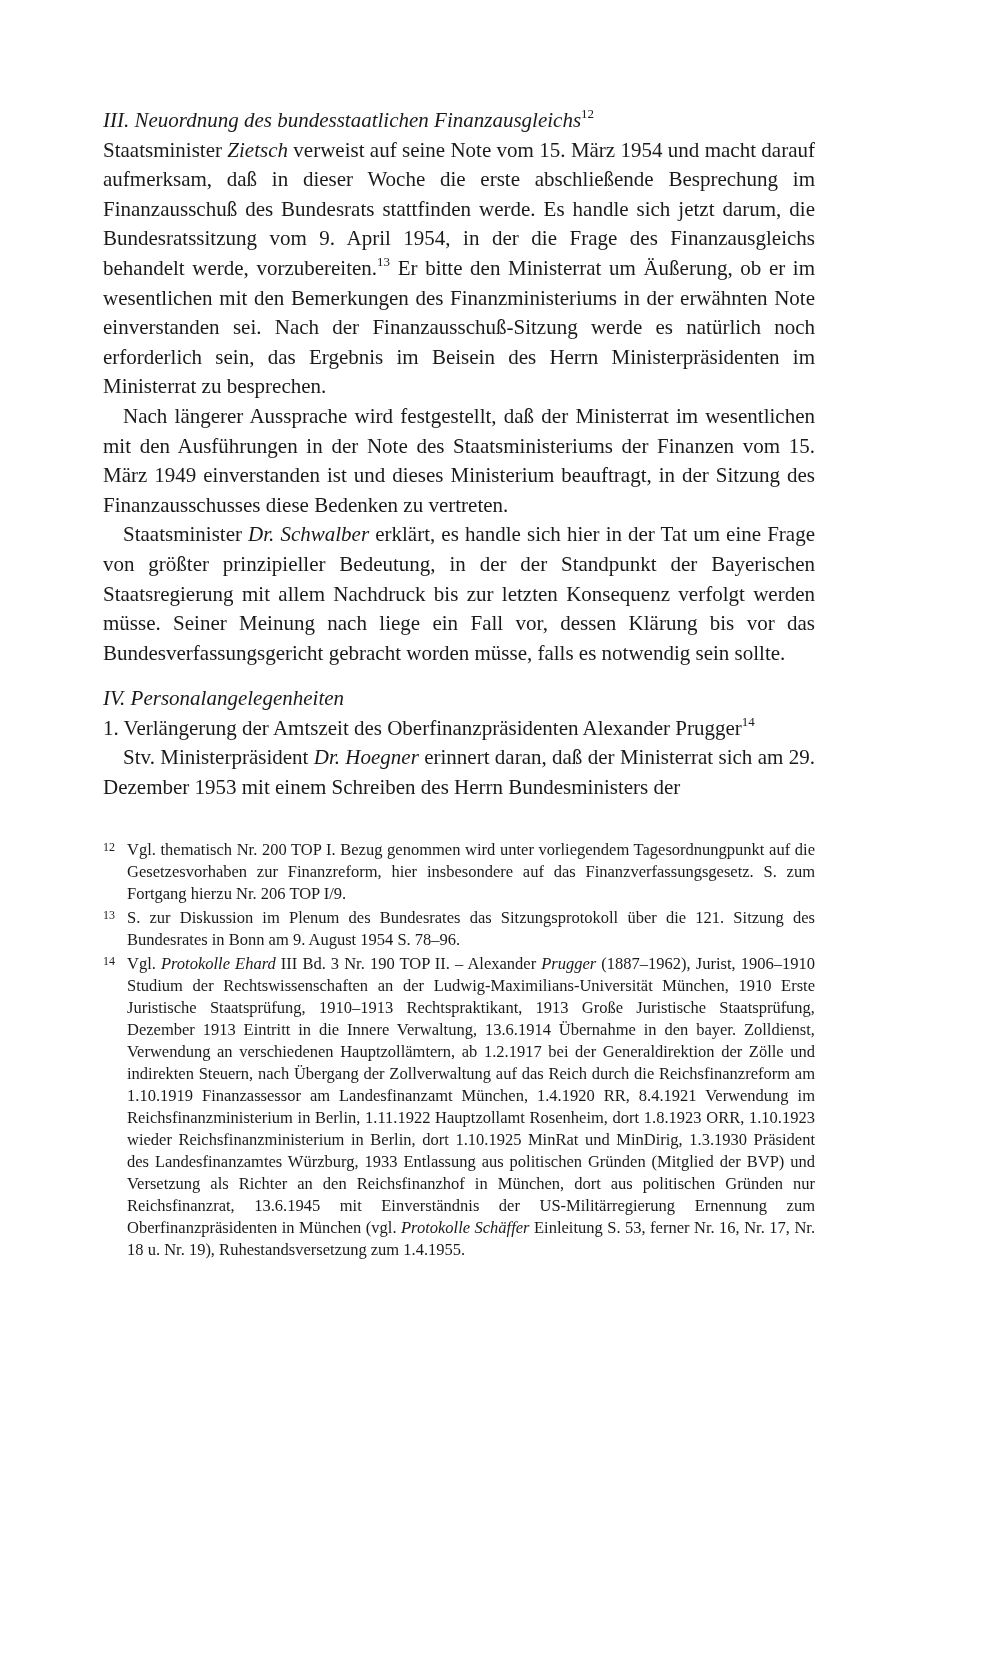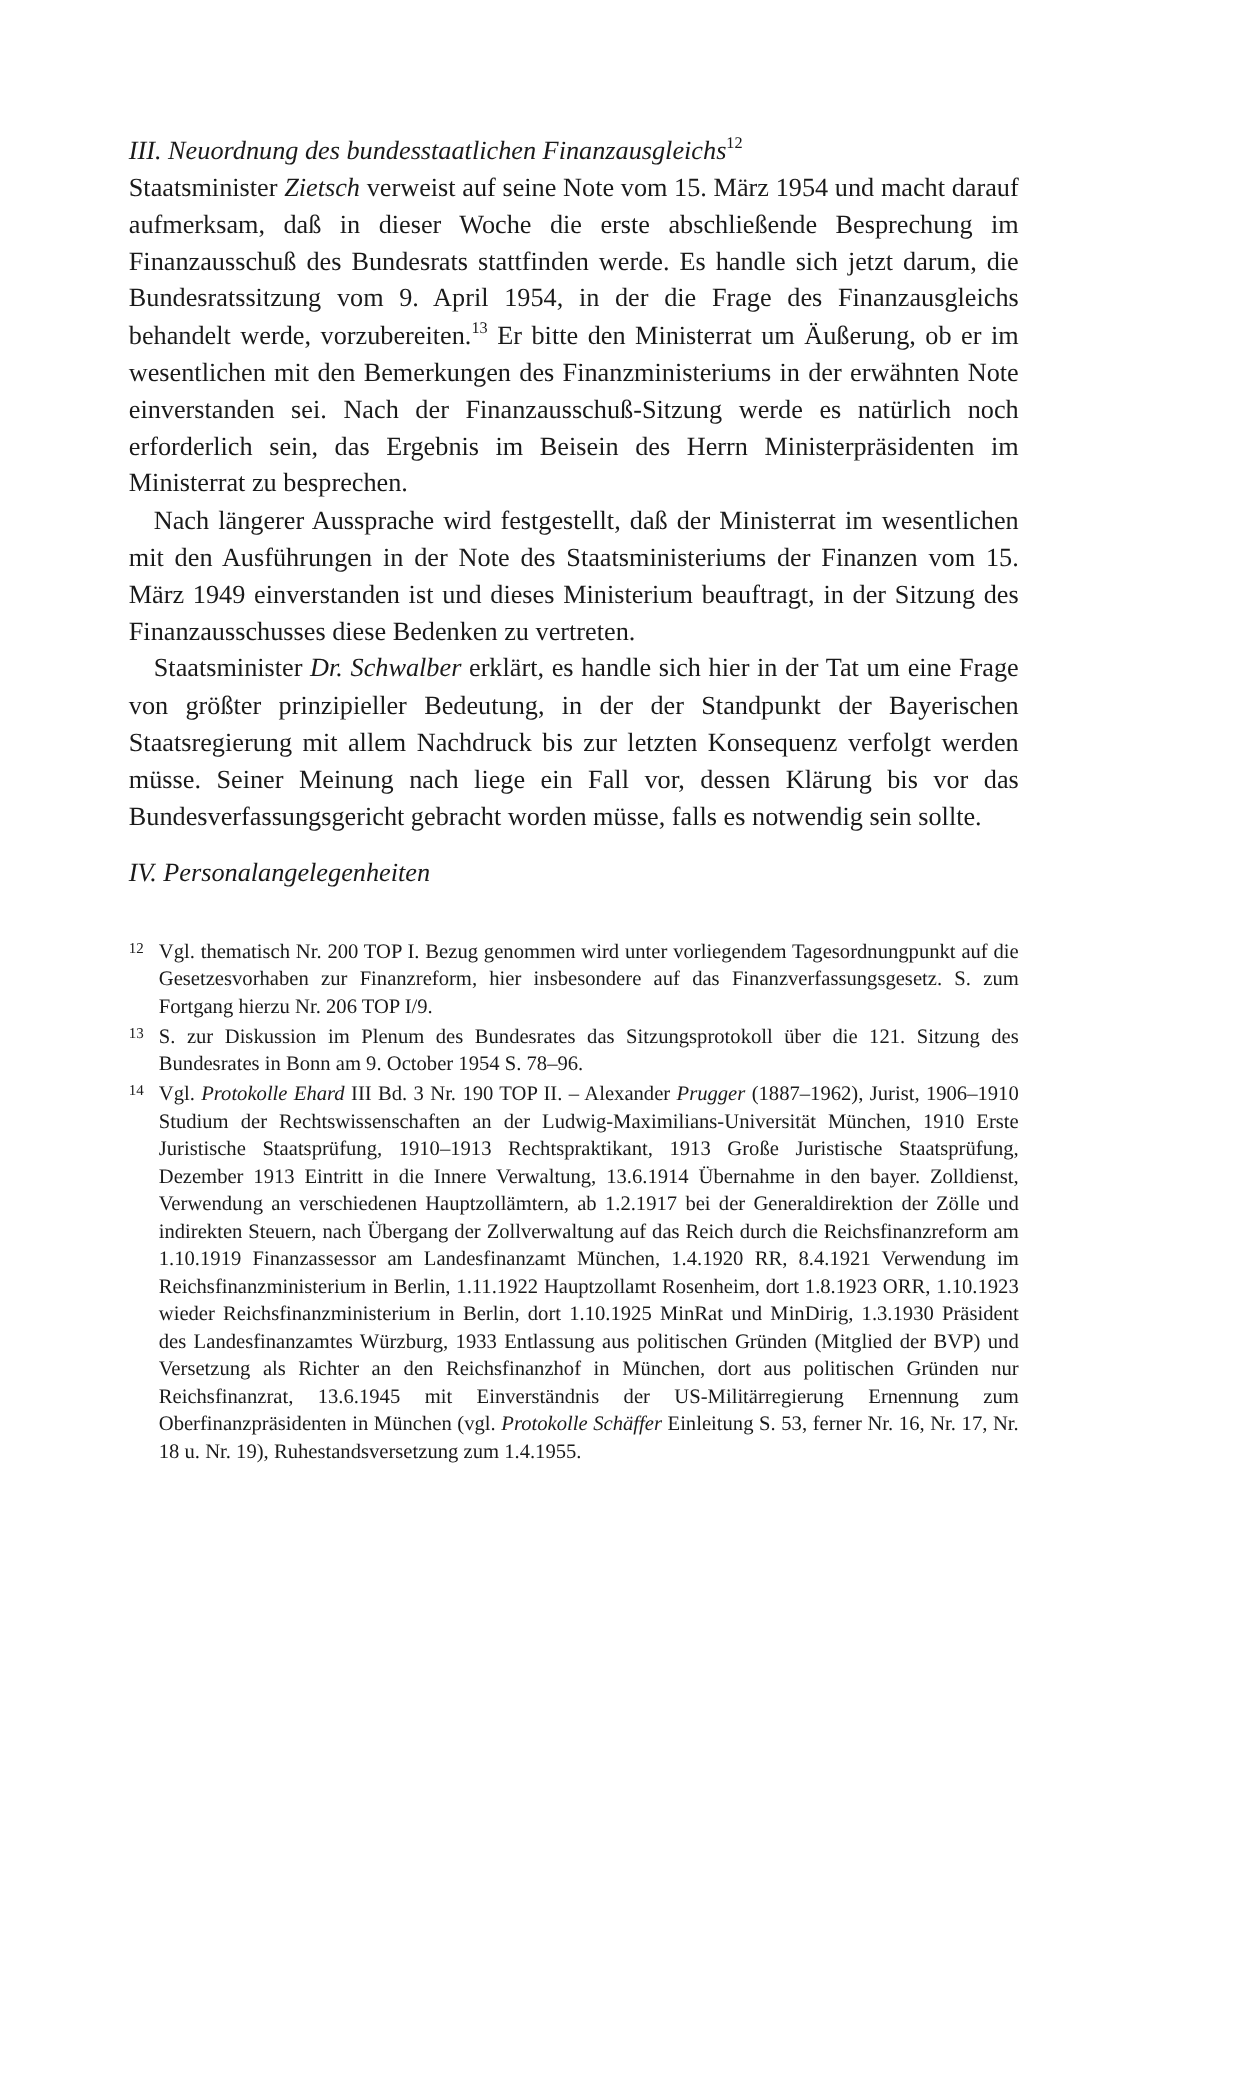--- a/index.html
+++ b/index.html
@@ -88,29 +88,31 @@
     <p class="section-heading"><span>III. Neuordnung des bundesstaatlichen Finanzausgleichs</span><sup>12</sup></p>
 
     <p><span>Staatsminister </span><em>Zietsch</em><span> verweist auf seine Note vom 15. März 1954 und macht darauf aufmerksam, daß in dieser Woche die erste abschließende Besprechung im Finanzausschuß des Bundesrats stattfinden werde. Es handle sich jetzt darum, die Bundesratssitzung vom 9. April 1954, in der die Frage des Finanzausgleichs behandelt werde, vorzubereiten.</span><sup>13</sup><span> Er bitte den Ministerrat um Äußerung, ob er im wesentlichen mit den Bemerkungen des Finanzministeriums in der erwähnten Note einverstanden sei. Nach der Finanzausschuß-Sitzung werde es natürlich noch erforderlich sein, das Ergebnis im Beisein des Herrn Ministerpräsidenten im Ministerrat zu besprechen.</span></p>
 
     <p class="indent">Nach längerer Aussprache wird festgestellt, daß der Ministerrat im wesentlichen mit den Ausführungen in der Note des Staatsministeriums der Finanzen vom 15. März 1949 einverstanden ist und dieses Ministerium beauftragt, in der Sitzung des Finanzausschusses diese Bedenken zu vertreten.</p>
 
     <p class="indent"><span>Staatsminister </span><em>Dr. Schwalber</em><span> erklärt, es handle sich hier in der Tat um eine Frage von größter prinzipieller Bedeutung, in der der Standpunkt der Bayerischen Staatsregierung mit allem Nachdruck bis zur letzten Konsequenz verfolgt werden müsse. Seiner Meinung nach liege ein Fall vor, dessen Klärung bis vor das Bundesverfassungsgericht gebracht worden müsse, falls es notwendig sein sollte.</span></p>
 
     <p class="section-heading spaced">IV. Personalangelegenheiten</p>
 
+    <p><span>1. Verlängerung der Amtszeit des Oberfinanzpräsidenten Alexander Prugger</span><sup>14</sup></p>
 
+    <p class="indent"><span>Stv. Ministerpräsident </span><em>Dr. Hoegner</em><span> erinnert daran, daß der Ministerrat sich am 29. Dezember 1953 mit einem Schreiben des Herrn Bundesministers der</span></p>
 
   </div>
 
   <div class="footnotes">
     <p class="footnote">
       <span class="fn-num">12</span><span>Vgl. thematisch Nr. 200 TOP I. Bezug genommen wird unter vorliegendem Tagesordnungpunkt auf die Gesetzesvorhaben zur Finanzreform, hier insbesondere auf das Finanzverfassungsgesetz. S. zum Fortgang hierzu Nr. 206 TOP I/9.</span>
     </p>
     <p class="footnote">
-      <span class="fn-num">13</span><span>S. zur Diskussion im Plenum des Bundesrates das Sitzungsprotokoll über die 121. Sitzung des Bundesrates in Bonn am 9. October 1954 S. 78–96.</span>
+      <span class="fn-num">13</span><span>S. zur Diskussion im Plenum des Bundesrates das Sitzungsprotokoll über die 121. Sitzung des Bundesrates in Bonn am 9. August 1954 S. 78–96.</span>
     </p>
     <p class="footnote">
       <span class="fn-num">14</span><span>Vgl. </span><em>Protokolle Ehard</em><span> III Bd. 3 Nr. 190 TOP II. – Alexander </span><em>Prugger</em><span> (1887–1962), Jurist, 1906–1910 Studium der Rechtswissenschaften an der Ludwig-Maximilians-Universität München, 1910 Erste Juristische Staatsprüfung, 1910–1913 Rechtspraktikant, 1913 Große Juristische Staatsprüfung, Dezember 1913 Eintritt in die Innere Verwaltung, 13.6.1914 Übernahme in den bayer. Zolldienst, Verwendung an verschiedenen Hauptzollämtern, ab 1.2.1917 bei der Generaldirektion der Zölle und indirekten Steuern, nach Übergang der Zollverwaltung auf das Reich durch die Reichsfinanzreform am 1.10.1919 Finanzassessor am Landesfinanzamt München, 1.4.1920 RR, 8.4.1921 Verwendung im Reichsfinanzministerium in Berlin, 1.11.1922 Hauptzollamt Rosenheim, dort 1.8.1923 ORR, 1.10.1923 wieder Reichsfinanzministerium in Berlin, dort 1.10.1925 MinRat und MinDirig, 1.3.1930 Präsident des Landesfinanzamtes Würzburg, 1933 Entlassung aus politischen Gründen (Mitglied der BVP) und Versetzung als Richter an den Reichsfinanzhof in München, dort aus politischen Gründen nur Reichsfinanzrat, 13.6.1945 mit Einverständnis der US-Militärregierung Ernennung zum Oberfinanzpräsidenten in München (vgl. </span><em>Protokolle Schäffer</em><span> Einleitung S. 53, ferner Nr. 16, Nr. 17, Nr. 18 u. Nr. 19), Ruhestandsversetzung zum 1.4.1955.</span>
     </p>
   </div>
 
 </div>
 
 </body></html>

